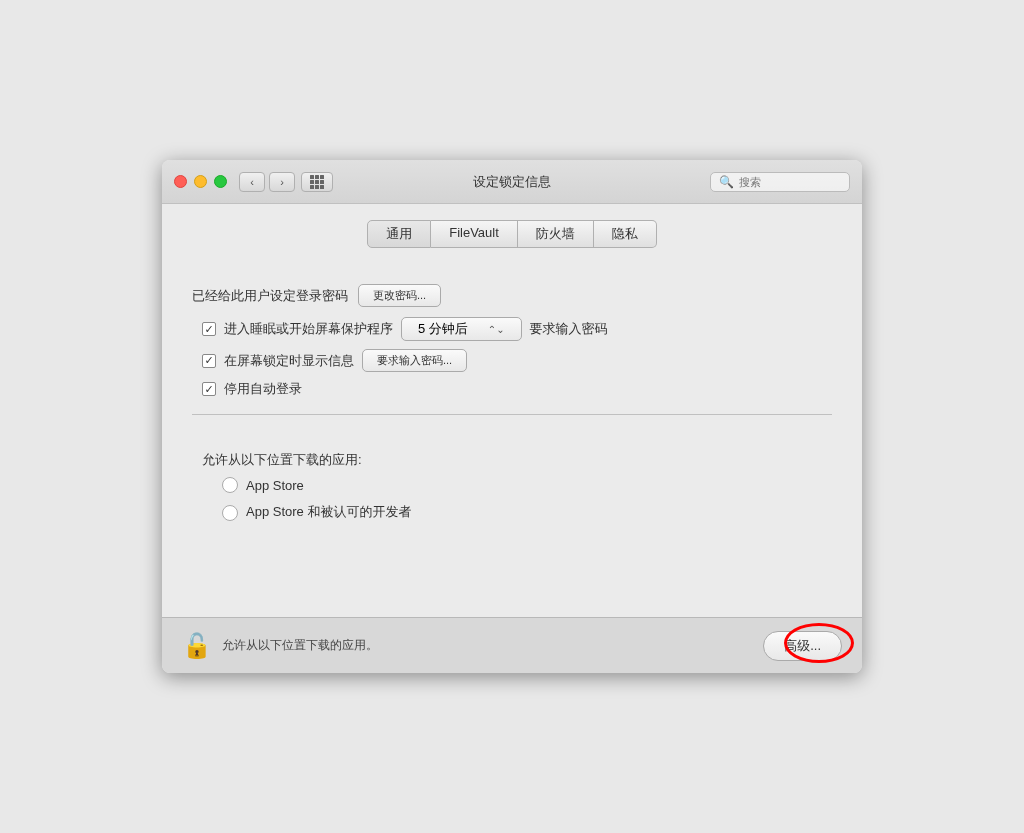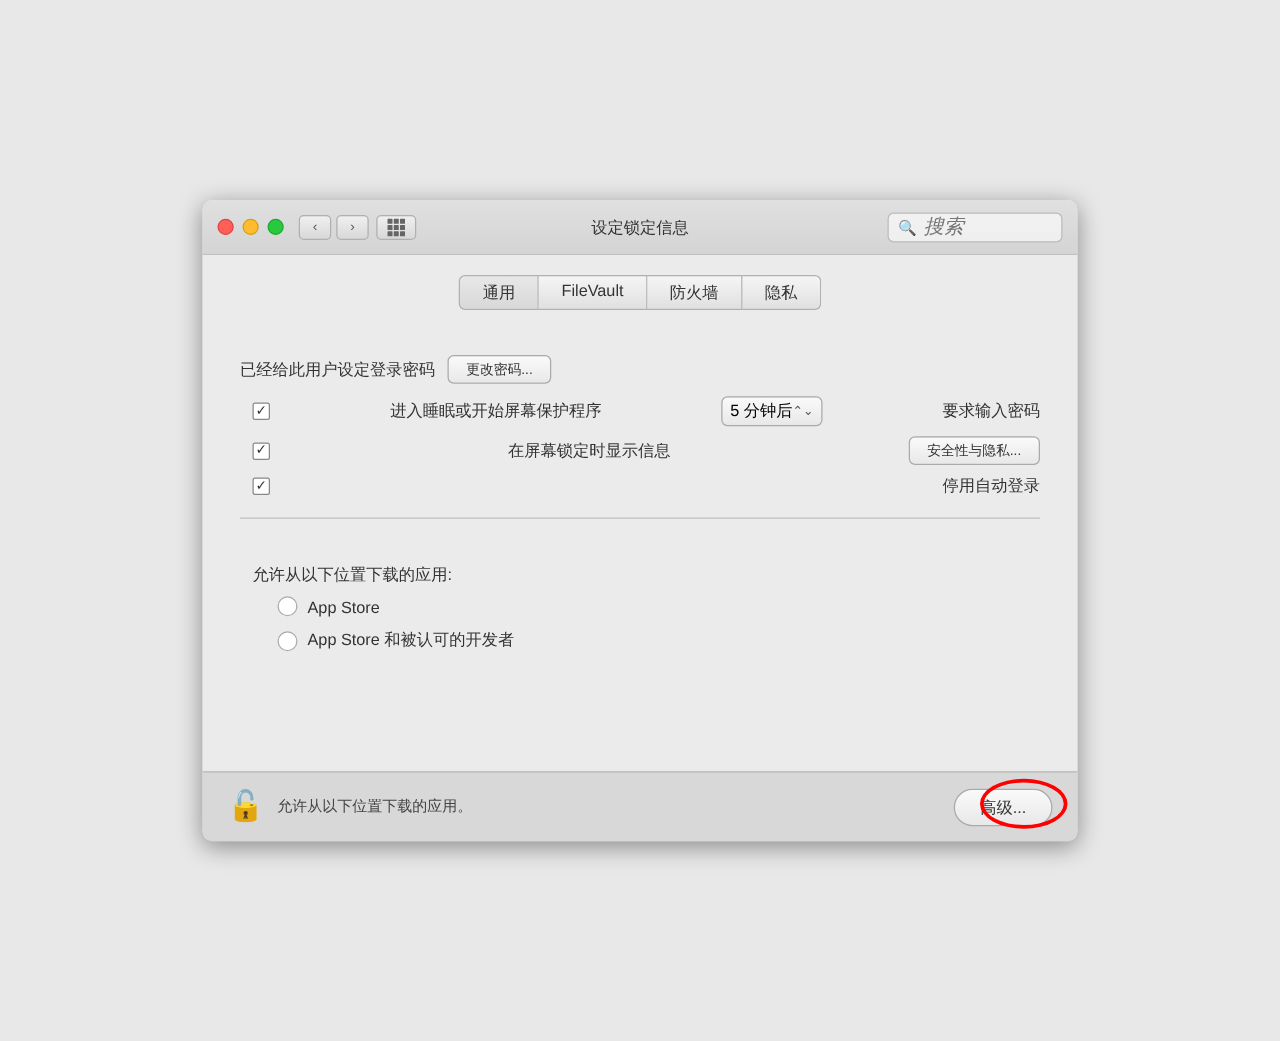--- a/index.html
+++ b/index.html
@@ -113,24 +113,23 @@
       border-radius: 5px;
       padding: 2px 8px;
       gap: 5px;
       width: 140px;
     }
 
     .search-bar input {
       border: none;
       background: transparent;
       outline: none;
-      font-size: 16px;
+      font-size: 11px;
       color: #666;
       width: 100%;
-      font-style: italic;
     }
 
     
     .content {
       padding: 16px 30px 0 30px;
       background: #ebebeb;
     }
 
     
     .tabs {
@@ -192,21 +191,20 @@
       cursor: pointer;
       color: #333;
     }
 
     .checkbox-row {
       display: flex;
       align-items: center;
       margin-bottom: 8px;
       gap: 8px;
       margin-left: 10px;
-      justify-content: space-between;
     }
 
     .checkbox {
       width: 14px;
       height: 14px;
       border: 1px solid #888;
       border-radius: 2px;
       background: #fff;
       display: flex;
       align-items: center;
@@ -220,23 +218,23 @@
       color: #333;
       line-height: 1;
     }
 
     .dropdown-inline {
       display: flex;
       align-items: center;
       background: linear-gradient(to bottom, #fafafa, #e8e8e8);
       border: 1px solid #aaa;
       border-radius: 5px;
-      padding: 2px 6px;
-      font-size: 13px;
-      gap: 0;
+      padding: 2px 16px;
+      font-size: 13px;
+      gap: 20px;
       cursor: pointer;
     }
 
     .dropdown-arrow {
       font-size: 10px;
       color: #555;
     }
 
     .divider {
       height: 1px;
@@ -401,21 +399,21 @@
         <div class="dropdown-inline">
           <span>5 分钟后</span>
           <span class="dropdown-arrow">⌃⌄</span>
         </div>
         <span class="label">要求输入密码</span>
       </div>
 
       <div class="checkbox-row">
         <div class="checkbox checked"></div>
         <span class="label">在屏幕锁定时显示信息</span>
-        <button class="btn-outline">安全性与隐私...</button>
+        <button class="btn-outline">要求输入密码...</button>
       </div>
 
       <div class="checkbox-row">
         <div class="checkbox checked"></div>
         <span class="label">停用自动登录</span>
       </div>
     </div>
 
     <div class="divider"></div>
 

